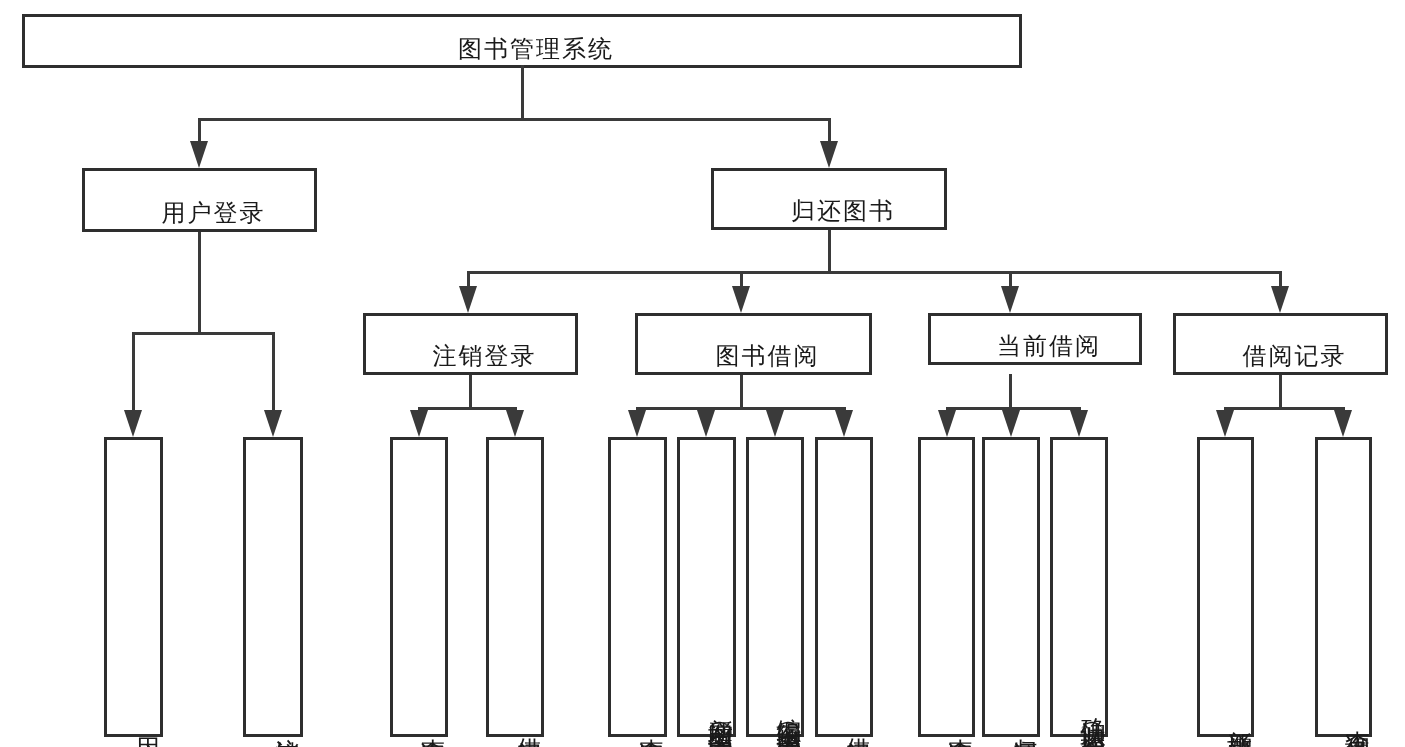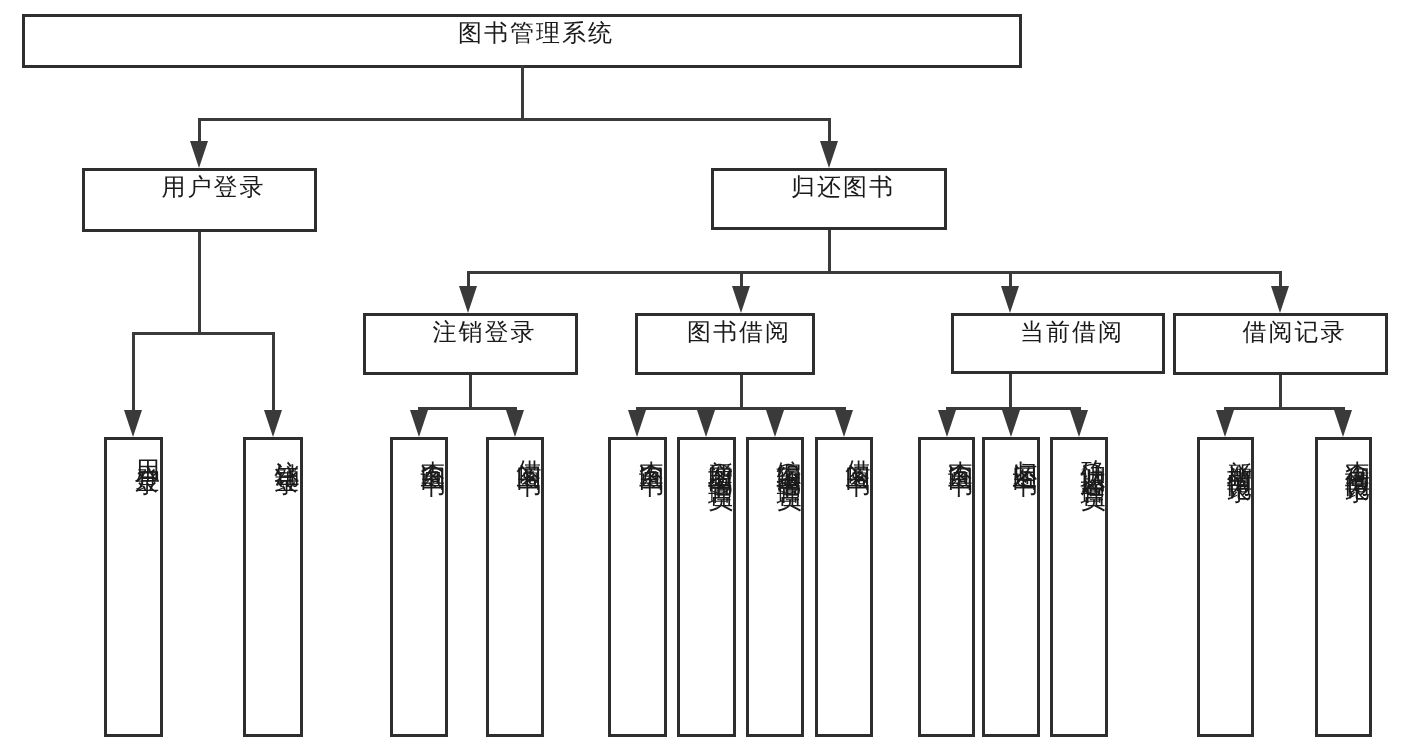--- a/index.html
+++ b/index.html
@@ -20,21 +20,21 @@
     position:absolute;left:0;top:0;
     width:1405px;height:747px;
     background:var(--background);
     overflow:hidden;
   }
   .node{
     position:absolute;
     box-sizing:border-box;
     border:3px solid var(--border);
     background:var(--background);
-    display:flex;align-items:flex-start;justify-content:center;
+    display:flex;align-items:flex-end;justify-content:center;
     color:var(--text);
     padding-left:28px;
   }
   .node.h span{
     font-size:24px;
     letter-spacing:2px;
     white-space:nowrap;
   }
   .node.v span{
     writing-mode:vertical-rl;
@@ -76,24 +76,24 @@
     </div>
     <div class="node h" style="left: 82px; top: 168px; width: 235px; height: 64px;">
       <span>用户登录</span>
     </div>
     <div class="node h" style="left: 711px; top: 168px; width: 236px; height: 62px;">
       <span>归还图书</span>
     </div>
     <div class="node h" style="left: 363px; top: 313px; width: 215px; height: 62px;">
       <span>注销登录</span>
     </div>
-    <div class="node h" style="left: 635px; top: 313px; width: 180px; height: 62px;">
+    <div class="node h" style="left: 635px; top: 313px; width: 237px; height: 62px;">
       <span>图书借阅</span>
     </div>
-    <div class="node h" style="left: 951px; top: 313px; width: 214px; height: 61px;">
+    <div class="node h" style="left: 928px; top: 313px; width: 214px; height: 52px;">
       <span>当前借阅</span>
     </div>
     <div class="node h" style="left: 1173px; top: 313px; width: 215px; height: 62px;">
       <span>借阅记录</span>
     </div>
     <div class="node v" style="left: 104px; top: 437px; width: 59px; height: 300px;">
       <span>用户登录</span>
     </div>
     <div class="node v" style="left: 243px; top: 437px; width: 60px; height: 300px;">
       <span>注销登录</span>

